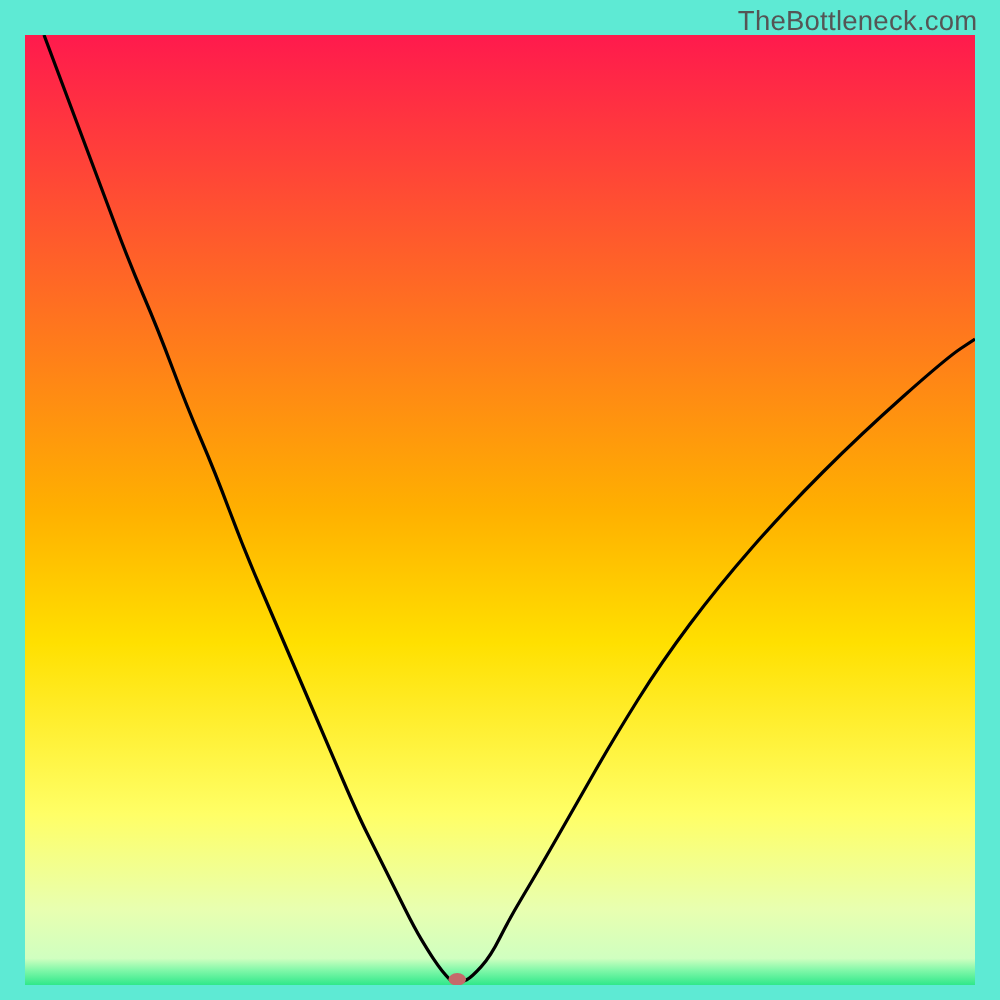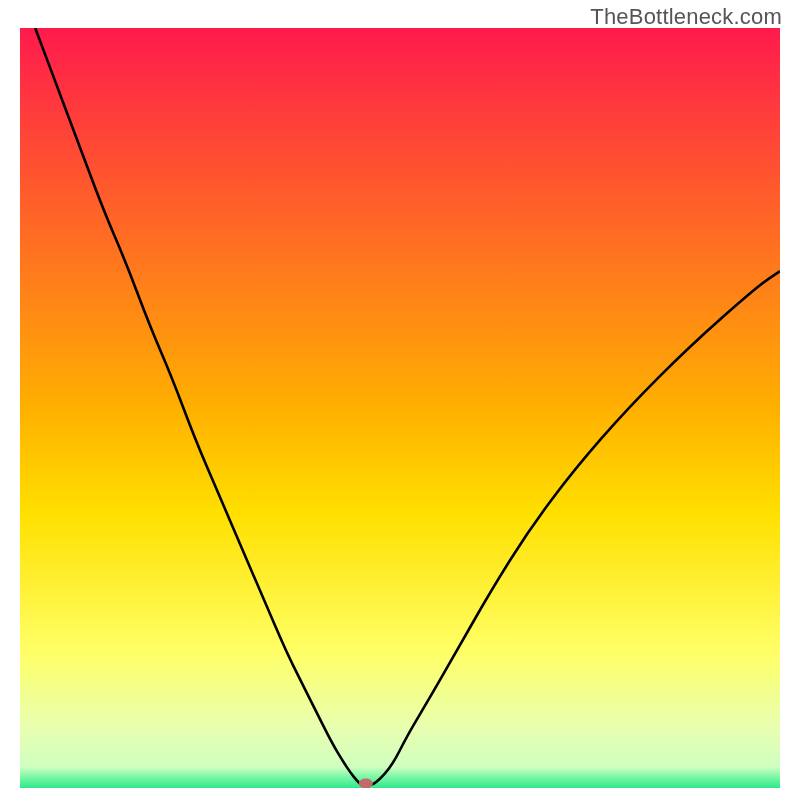--- a/index.html
+++ b/index.html
@@ -7,21 +7,21 @@
     padding: 0;
     width: 800px;
     height: 800px;
     overflow: hidden;
     background: #000;
     font-family: Arial, Helvetica, sans-serif;
   }
   .outer {
     width: 800px;
     height: 800px;
-    background: #ffffff;
+    background: #5eead4;
     position: relative;
   }
   .watermark {
     position: absolute;
     top: 4px;
     right: 18px;
     color: #555;
     font-size: 22px;
     font-weight: 500;
     letter-spacing: 0.2px;

